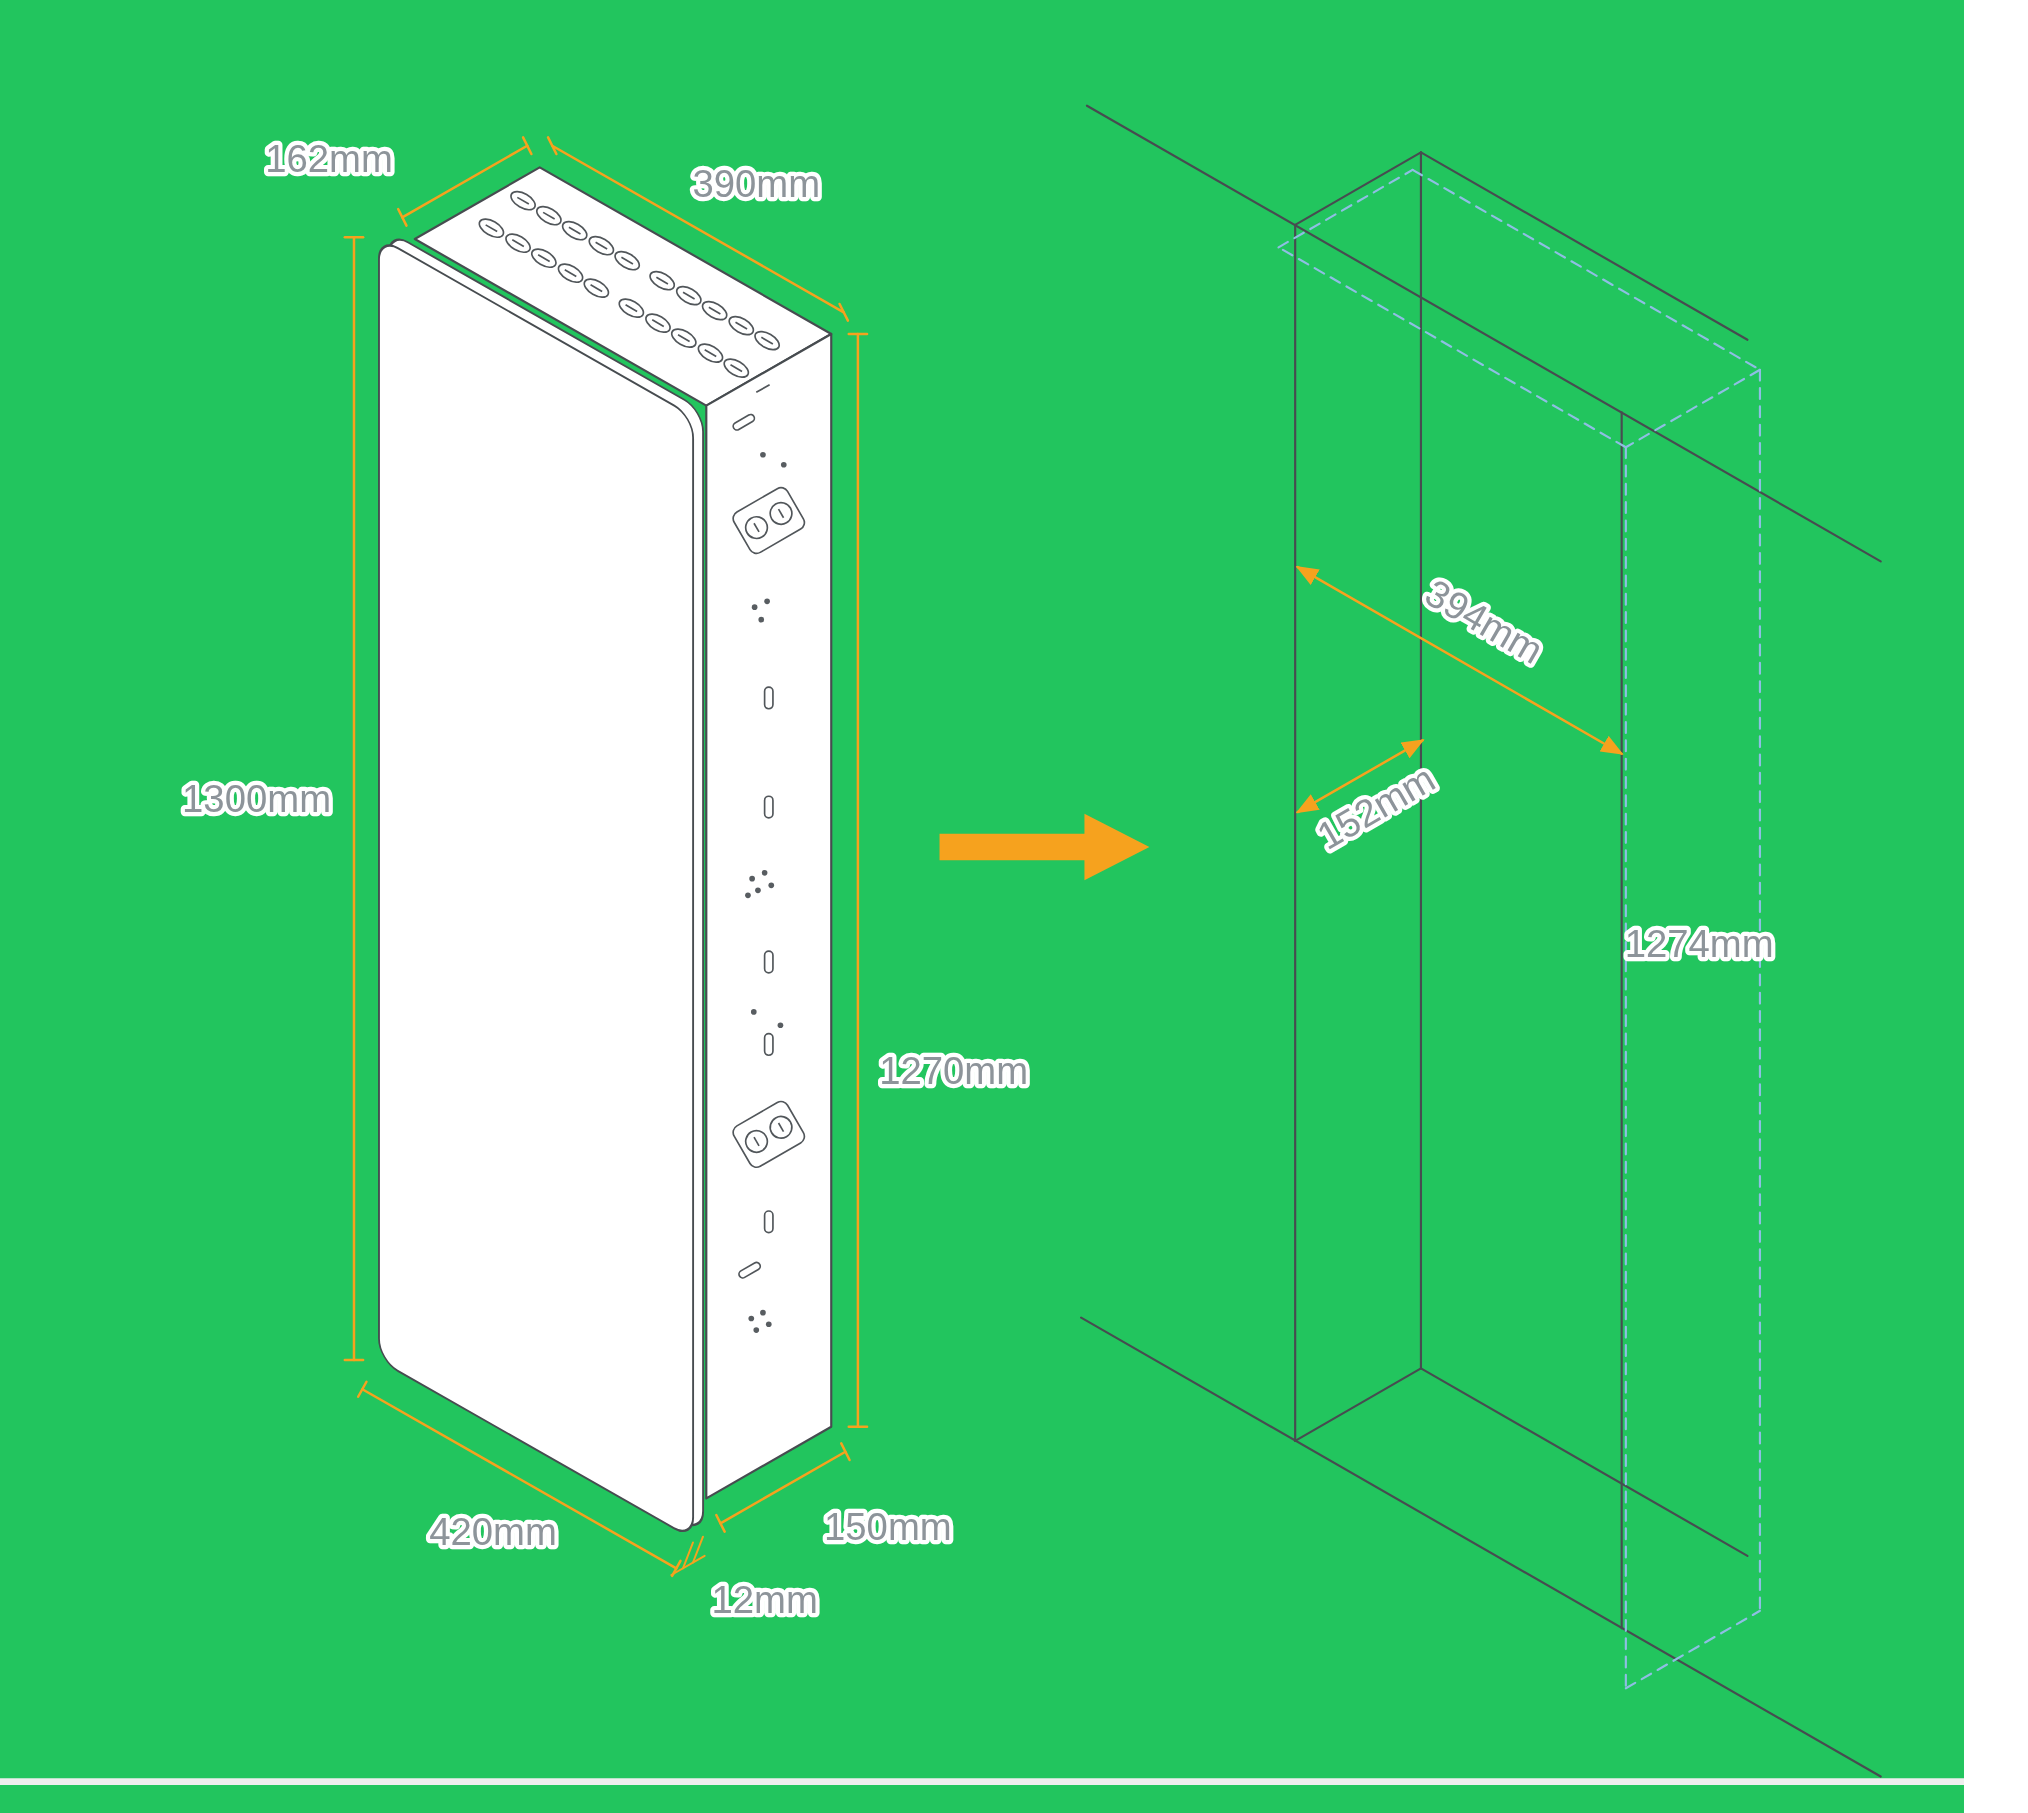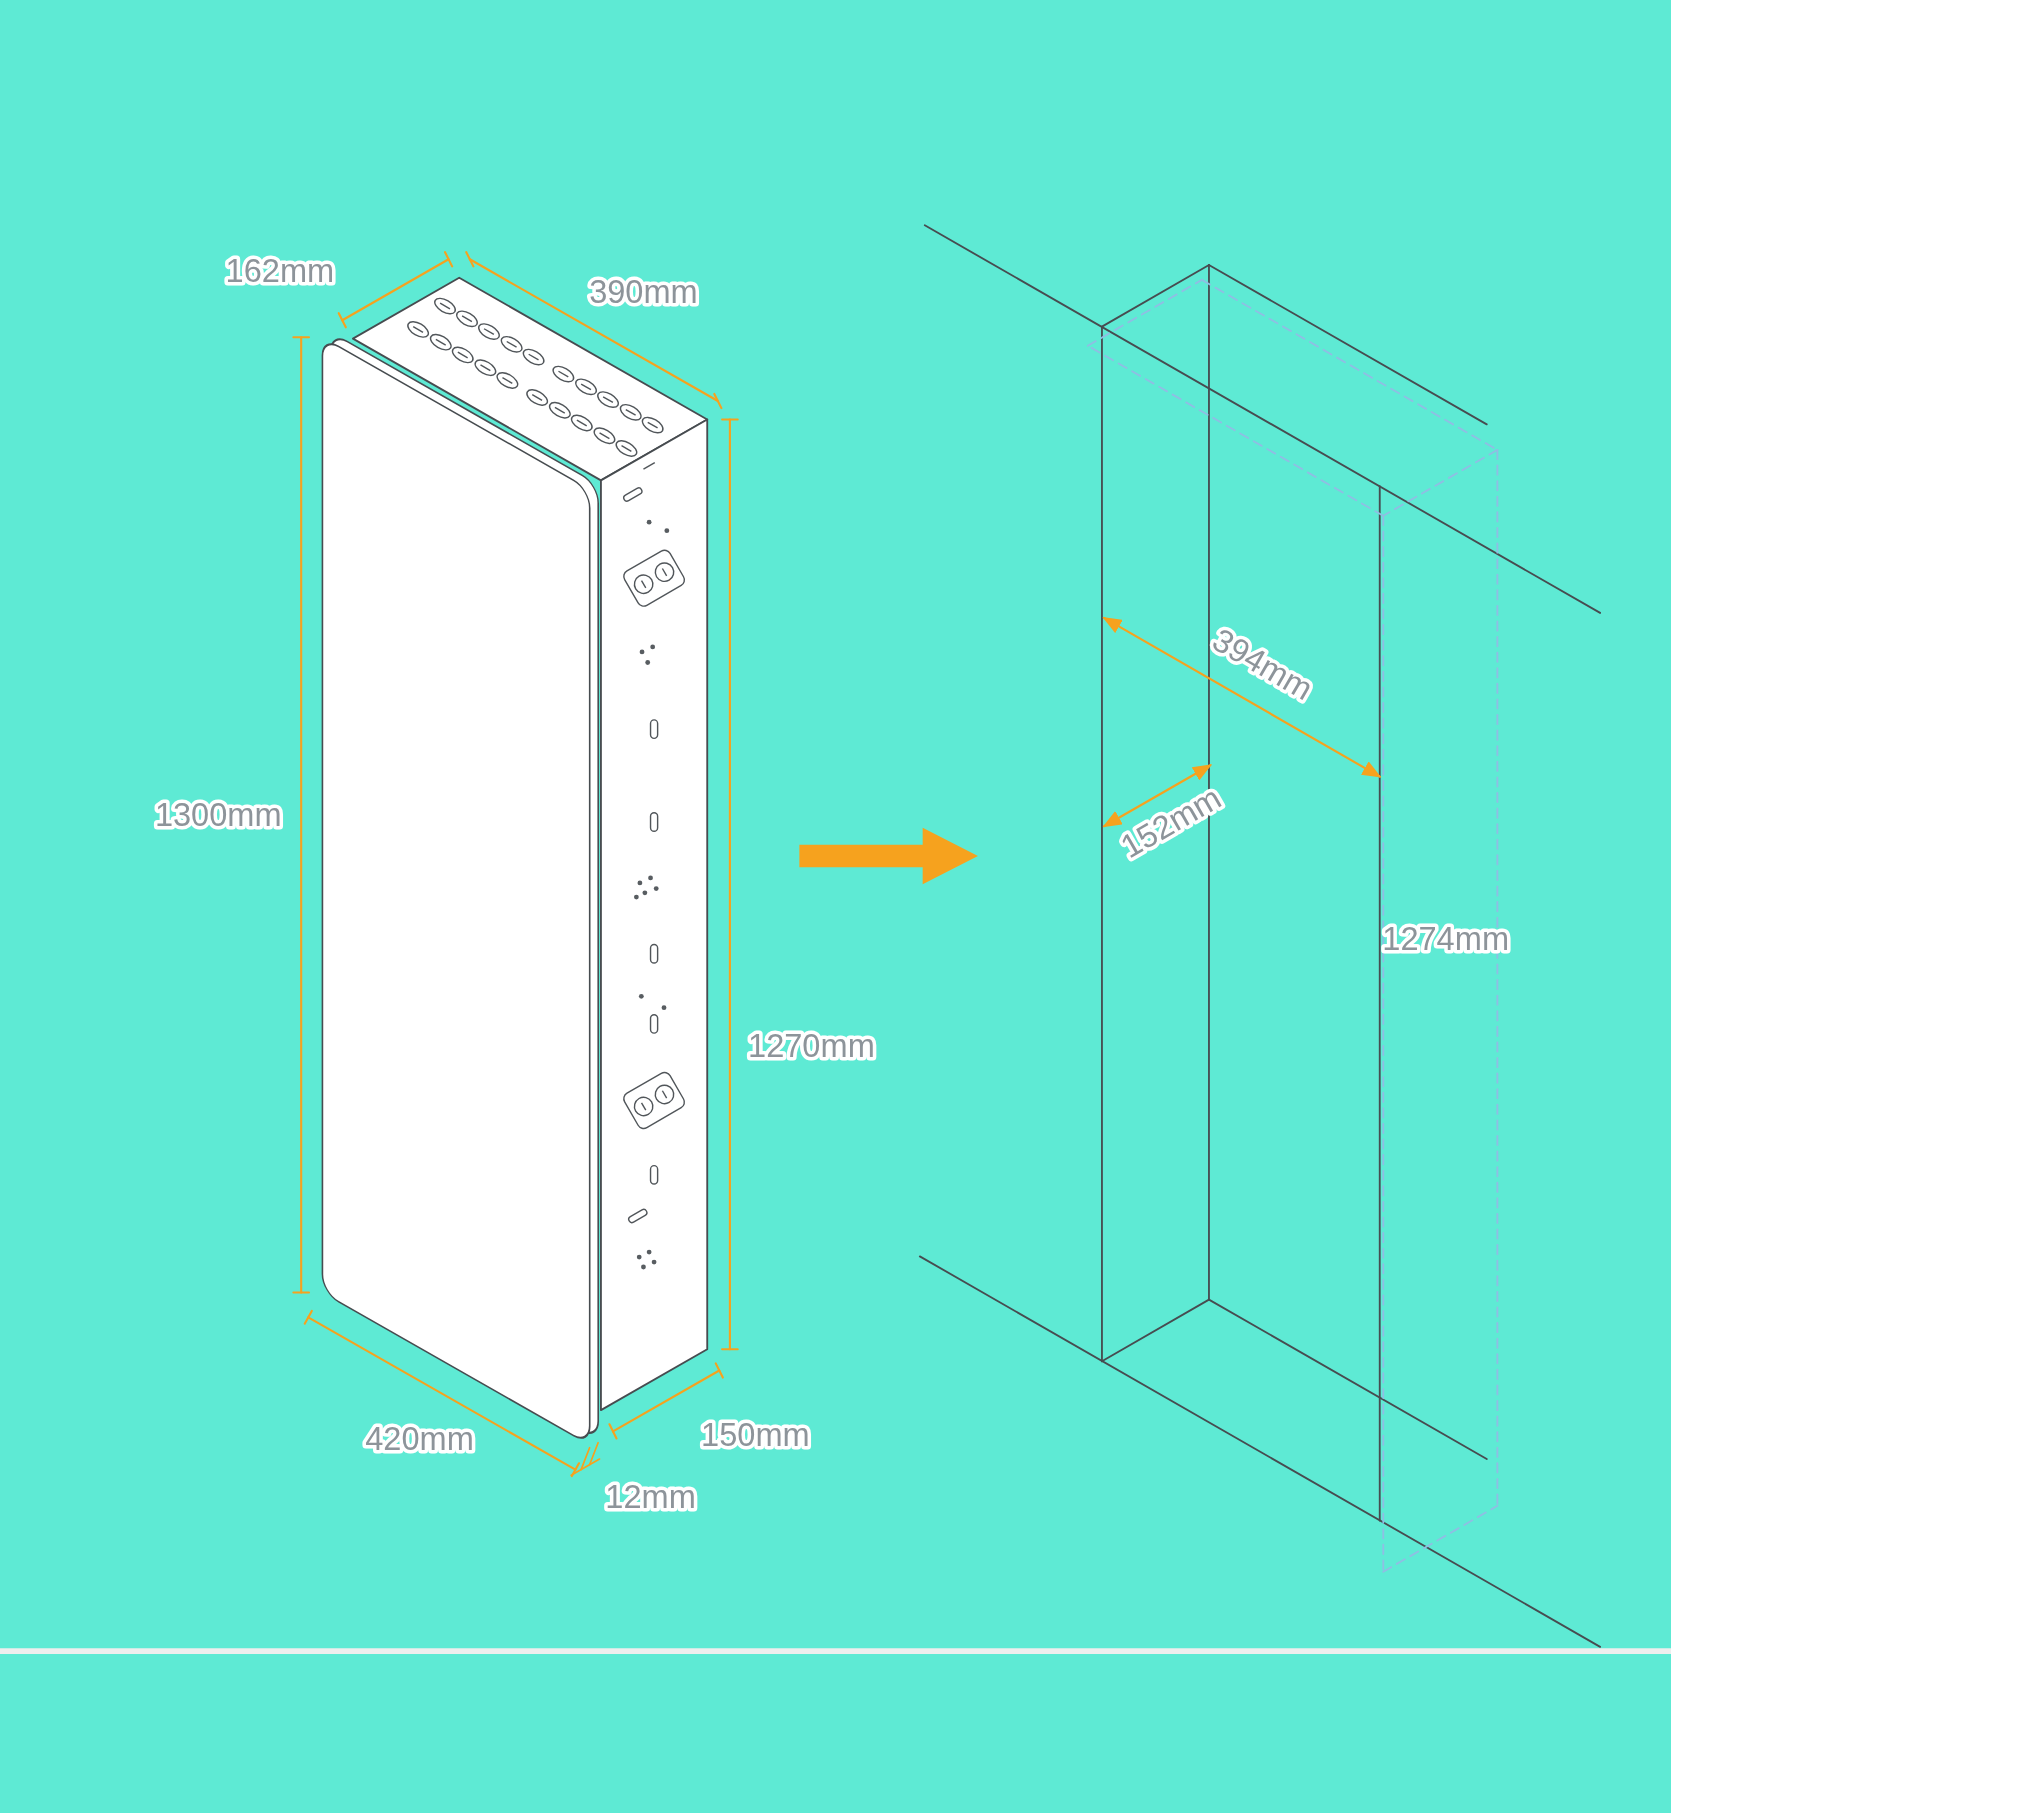--- a/index.html
+++ b/index.html
@@ -1,16 +1,16 @@
 <!DOCTYPE html>
 <html style="font-size:13.8px"><head>
 <meta charset="utf-8">
 <style>
   html,body{margin:0;padding:0;background:#ffffff;}
-  .stage{width:1671px;height:1814px;position:relative;background:#5eead4;overflow:hidden;}
+  .stage{width:1964px;height:1814px;position:relative;background:#22c55e;overflow:hidden;}
   svg{display:block;width:100%;height:100%;}
   .draw{stroke:#474c50;stroke-width:2.6;fill:none;stroke-linecap:round;stroke-linejoin:round;}
   .face{stroke:#474c50;stroke-width:2.6;fill:#ffffff;stroke-linejoin:round;}
   .detail{stroke:#51565a;stroke-width:2;fill:#ffffff;}
   .dot{fill:#585d61;stroke:none;}
   .dim{stroke:#F6A21E;stroke-width:3;fill:none;stroke-linecap:round;}
   .dimthin{stroke:#F6A21E;stroke-width:2.4;fill:none;stroke-linecap:round;}
   .dashedline{stroke:#8FBEE3;stroke-width:2.6;fill:none;stroke-dasharray:13 9;stroke-linecap:round;}
   text.lbl{font-family:"Liberation Sans",sans-serif;font-size:46px;fill:#8D949A;
            paint-order:stroke;stroke:#ffffff;stroke-width:10px;stroke-linejoin:round;}

